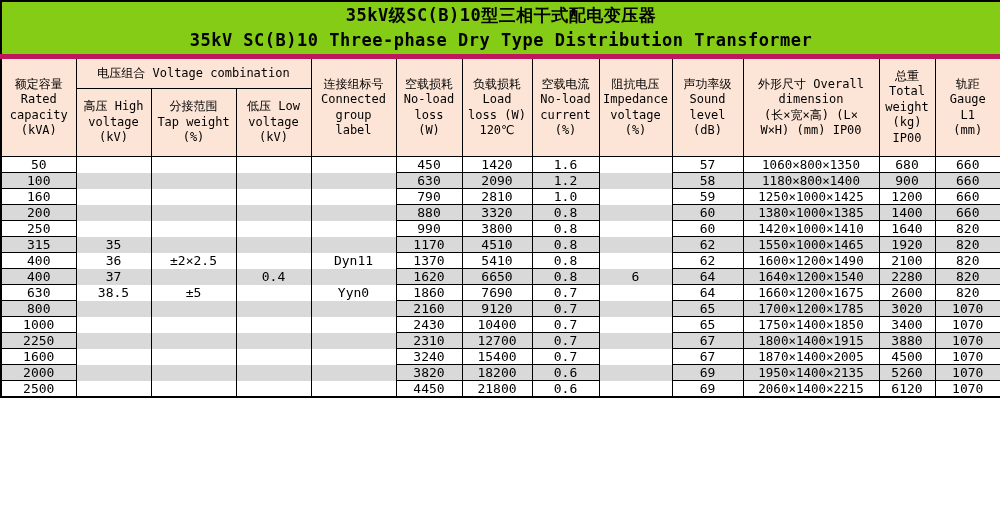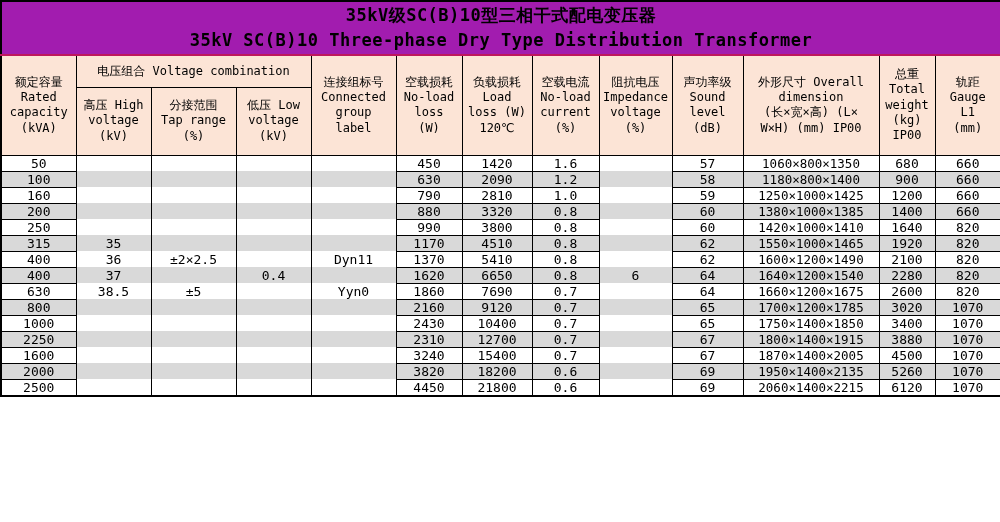--- a/index.html
+++ b/index.html
@@ -23,23 +23,23 @@
   td {
     border-left: 1px solid #000;
     border-right: 1px solid #000;
     border-bottom: 1px solid #000;
     text-align: center;
     vertical-align: middle;
     padding: 0;
     overflow: hidden;
   }
   tr.title-row td {
-    background: #a21caf;
+    background: #84cc16;
     height: 52px;
-    border-bottom: 2px solid #be185d;
+    border-bottom: 5px solid #be185d;
     margin-left: 44px;
   }
   .title-line {
     font-weight: bold;
     font-size: 17px;
     line-height: 25px;
     letter-spacing: 0.5px;
   }
   tr.hdr1 { height: 32px; }
   tr.hdr2 { height: 68px; }
@@ -127,21 +127,21 @@
         <td rowspan="2">轨距
 Gauge
 L1
 (mm)</td>
       </tr>
       <tr class="hdr2">
         <td>高压 High
 voltage
 (kV)</td>
         <td>分接范围
-Tap range
+Tap weight
 (%)</td>
         <td>低压 Low
 voltage
 (kV)</td>
       </tr>
     </tbody>
     <tbody id="data-rows">
         <tr class="data">
           <td>50</td>
           <td class="nb"></td>

